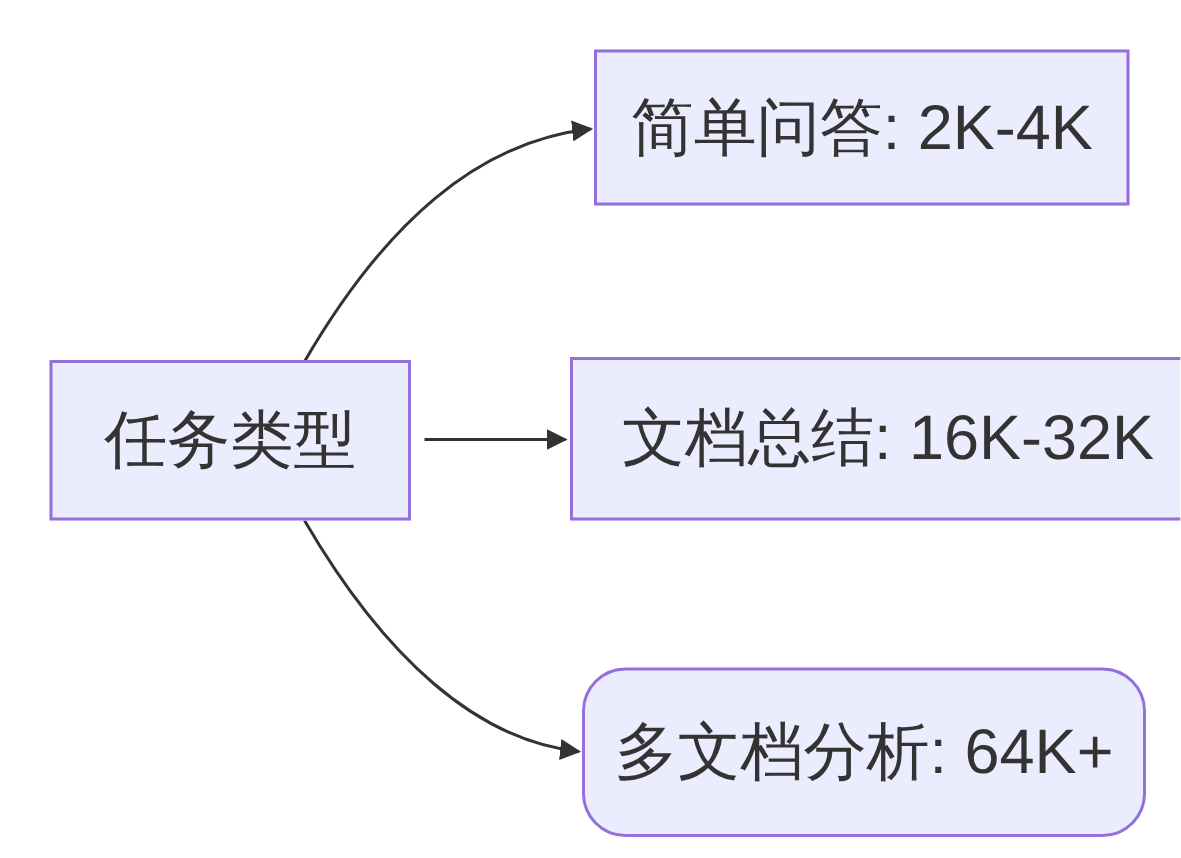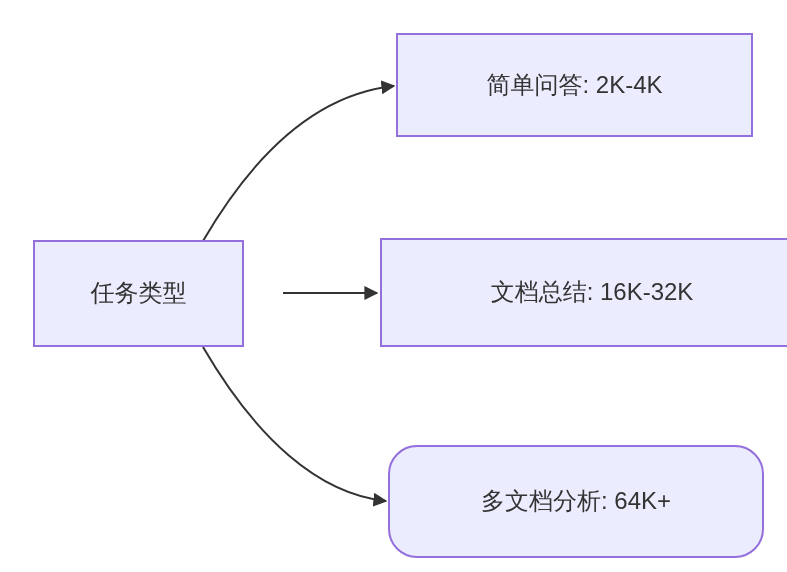--- a/index.html
+++ b/index.html
@@ -25,26 +25,26 @@
   }
   .node {
     position: absolute;
     box-sizing: border-box;
     background: #ECECFF;
     border: 2px solid #9370DB;
     color: #333333;
     display: flex;
     align-items: center;
     justify-content: center;
-    font-size: 24px;
+    font-size: 42px;
     line-height: 1.2;
     white-space: nowrap;
     z-index: 2;
   }
-  .node-root   { left: 33px;  top: 240px; width: 211px; height: 107px; }
+  .node-root   { left: 33px;  top: 240px; width: 241px; height: 107px; }
   .node-top    { left: 396px; top: 33px;  width: 357px; height: 104px; }
   .node-middle { left: 380px; top: 238px; width: 424px; height: 109px; }
   .node-bottom { left: 388px; top: 445px; width: 376px; height: 113px; border-radius: 29px; }
   .edge-path {
     fill: none;
     stroke: #333333;
     stroke-width: 2px;
   }
 </style>
 </head>

